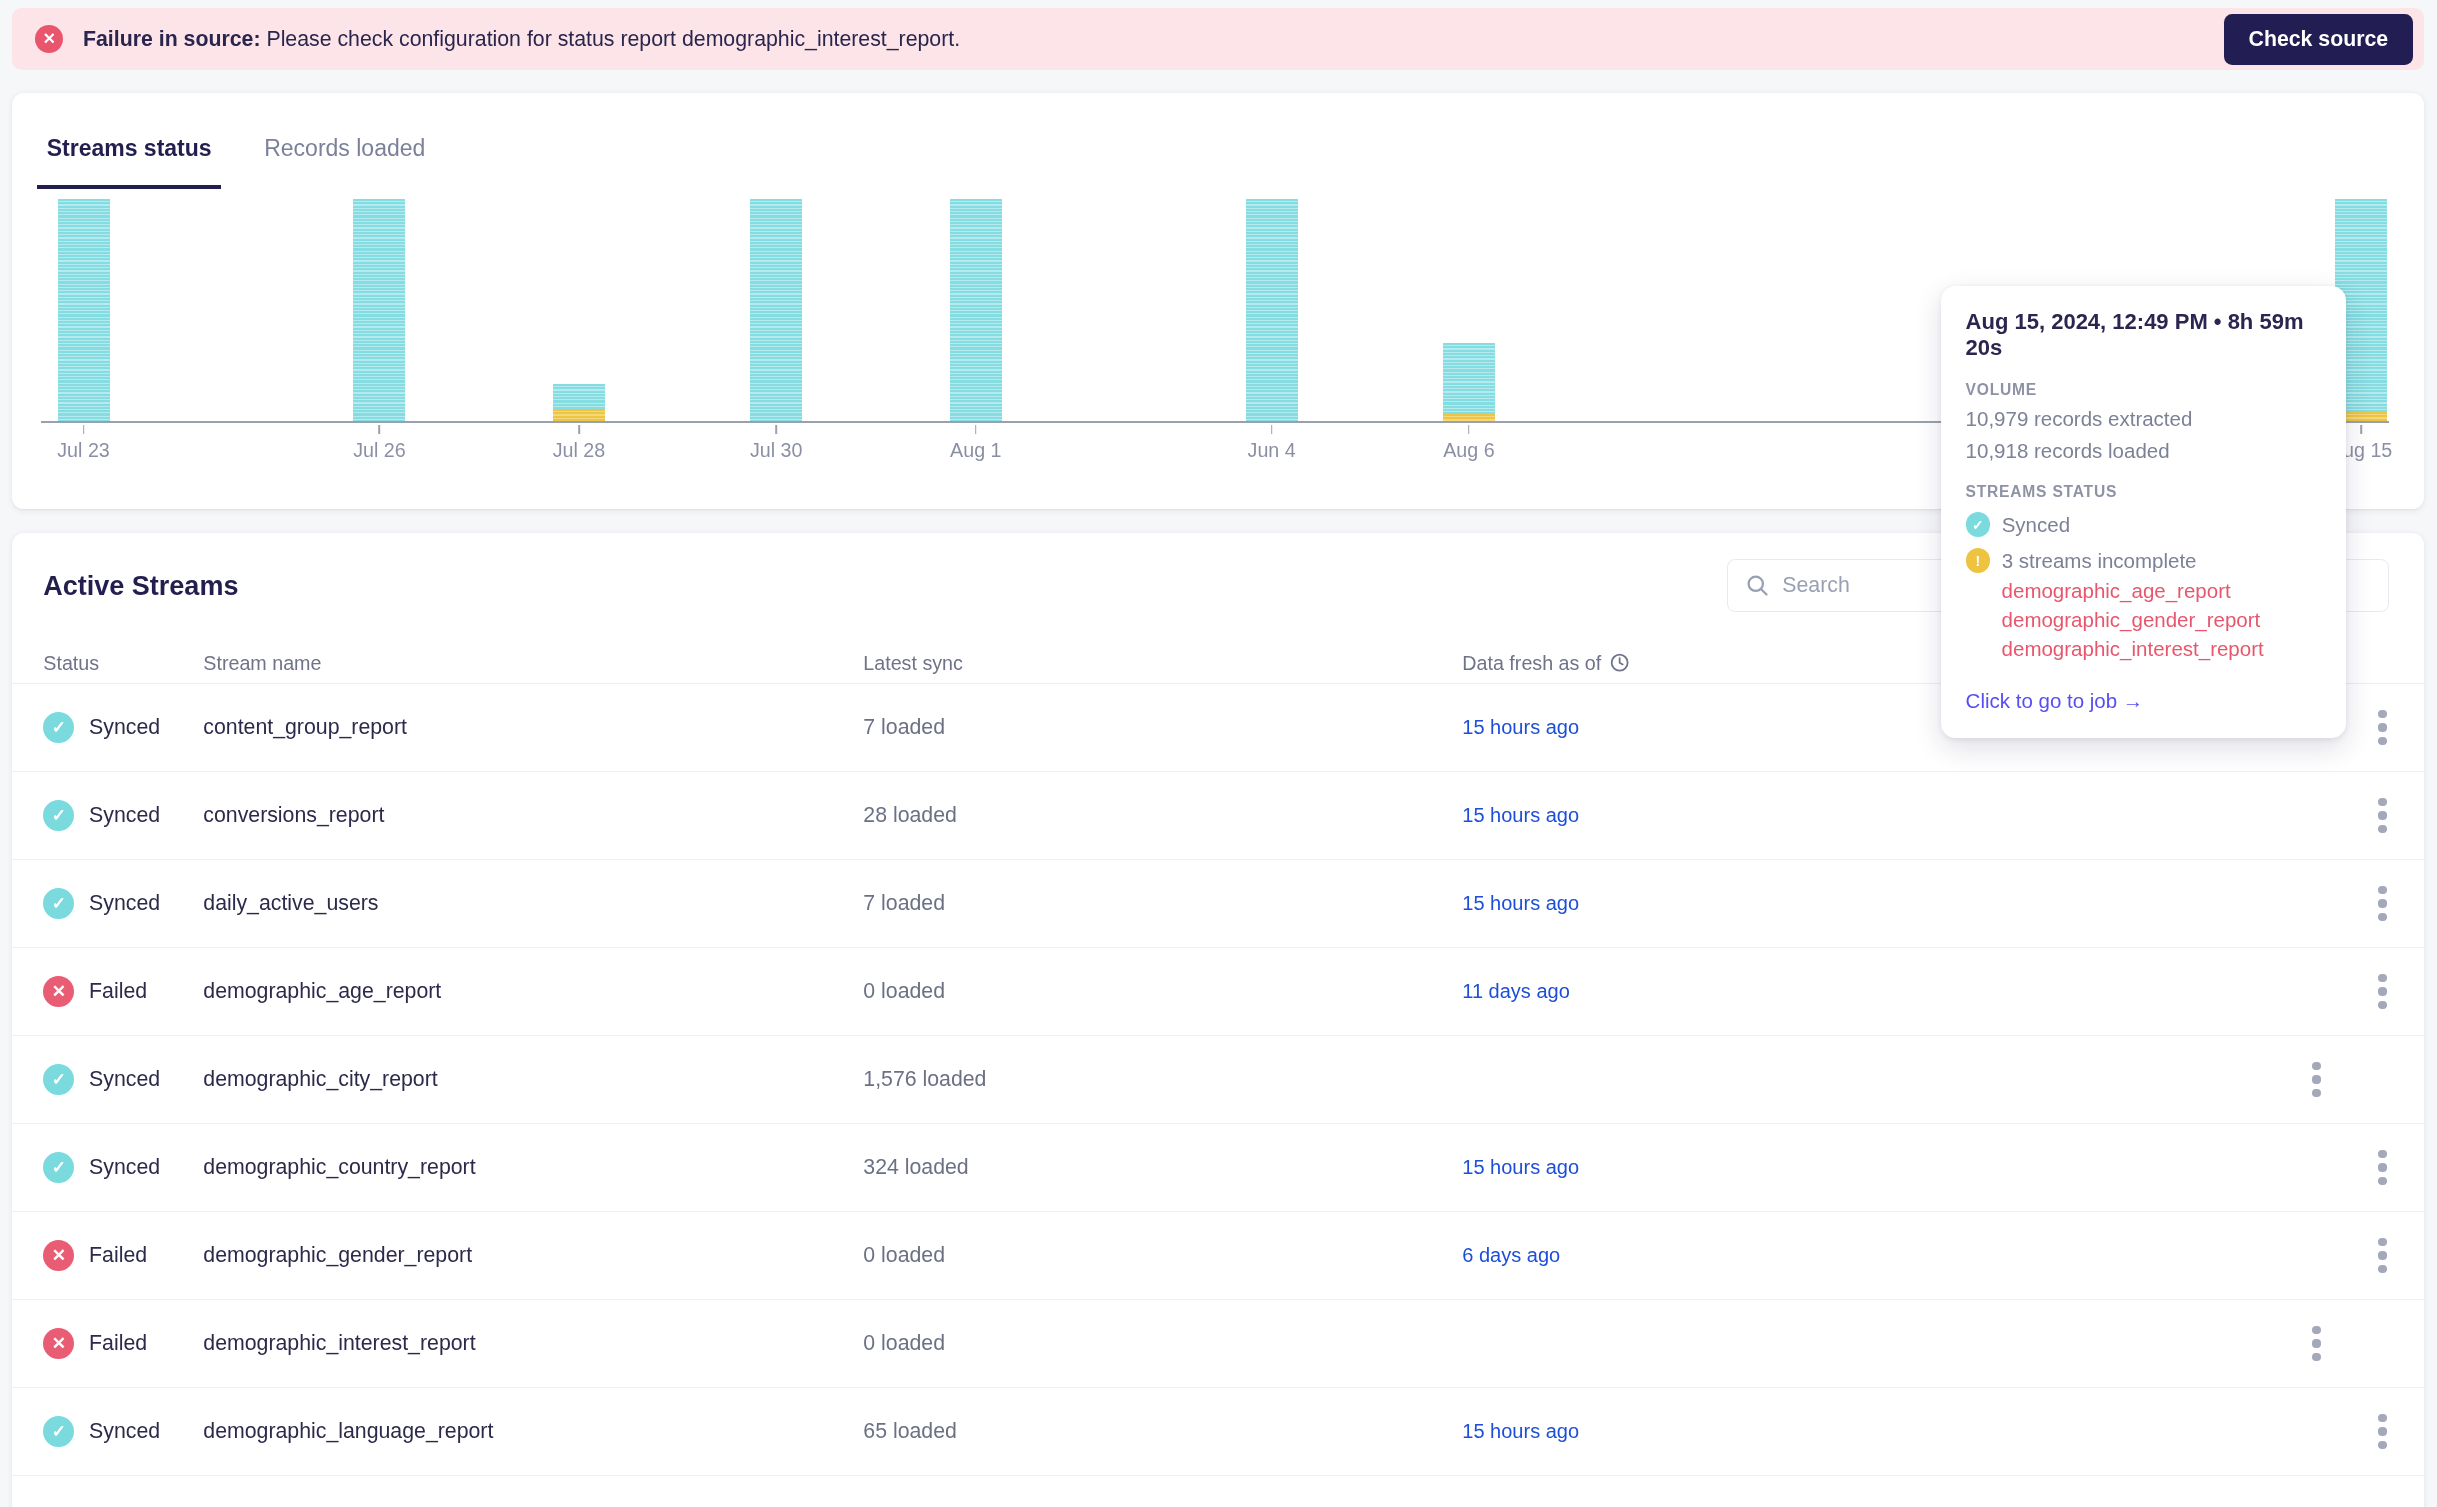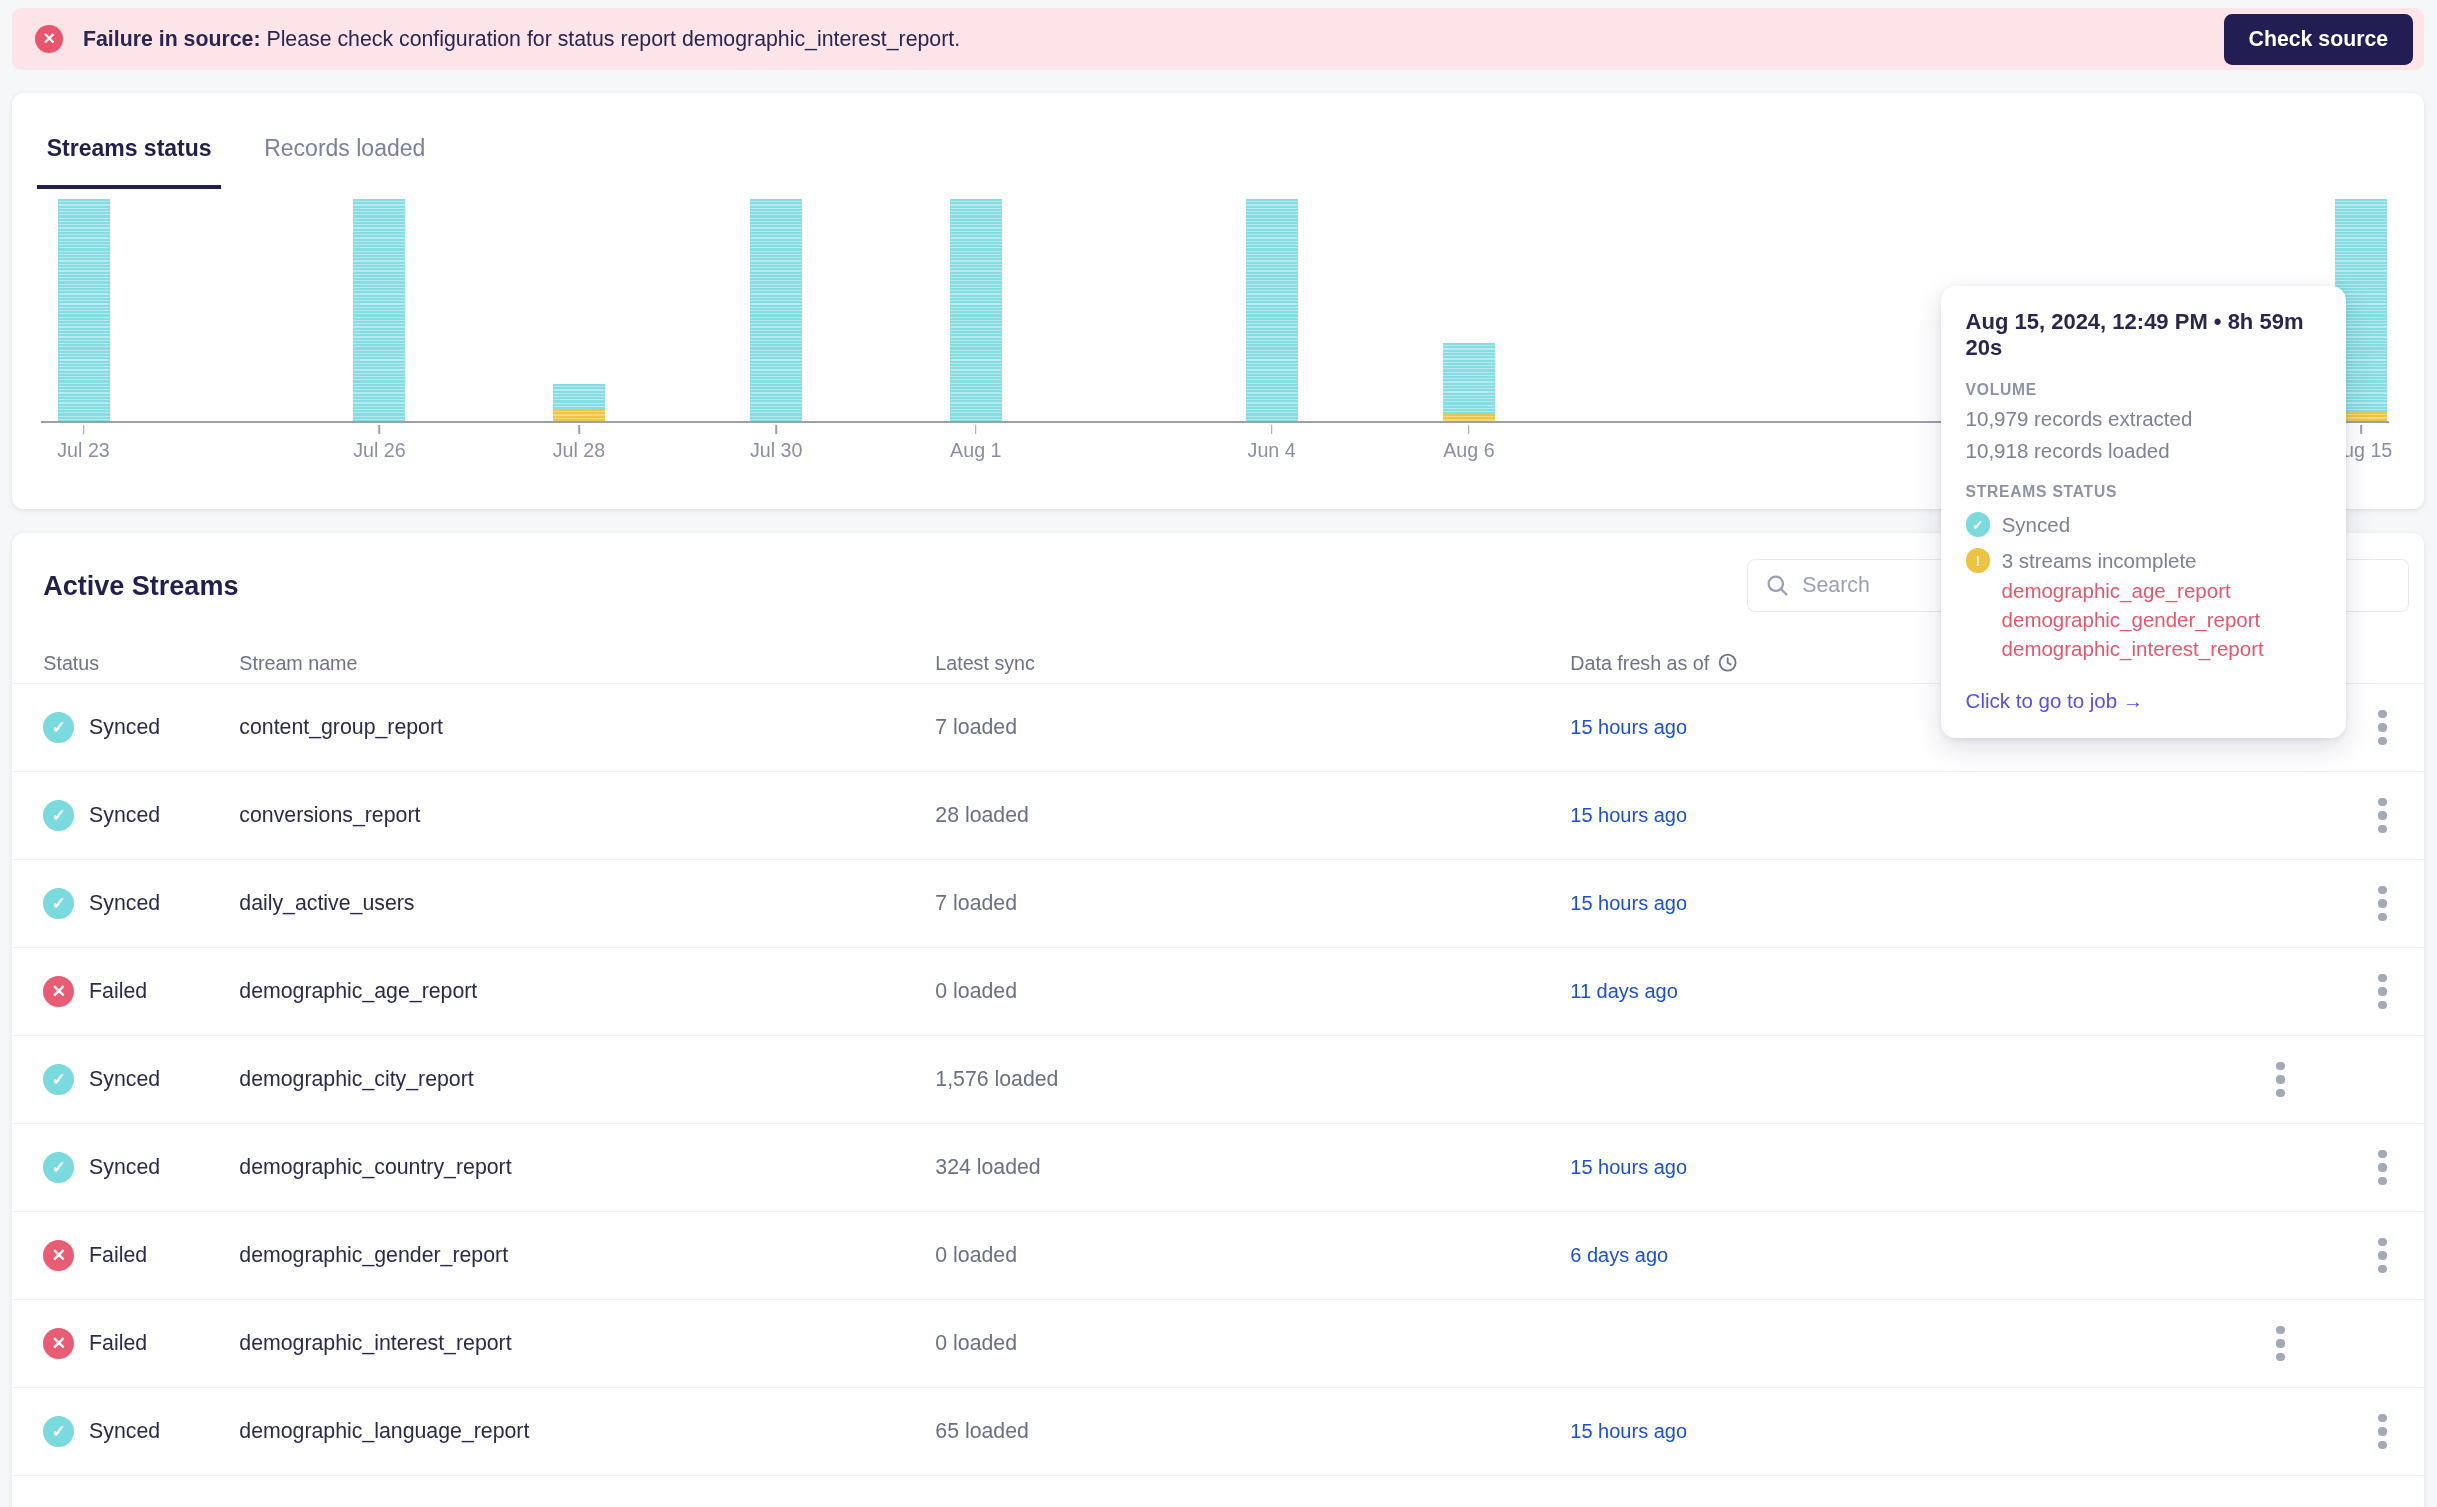--- a/index.html
+++ b/index.html
@@ -94,38 +94,37 @@
     font-size: 14px; font-weight: bold; flex: 0 0 auto;
   }
   .tt-ic.synced { background: #7adade; }
   .tt-ic.warn   { background: #eec33f; }
   .tt-streams { margin: 3.3px 0 0 36px; }
   .tt-stream-link { font-size: 20.5px; line-height: 29px; color: #e8566d; cursor: pointer; }
   .tt-job-link { margin-top: 26px; font-size: 20.5px; color: #584df2; cursor: pointer; display: inline-block; }
 
   
   .streams-card { left: 12.3px; top: 533px; width: 2412px; height: 1001px; }
-  .card-head { display: flex; justify-content: space-between; align-items: flex-start; padding: 26px 15px 0 31px; }
+  .card-head { display: flex; justify-content: space-between; align-items: flex-start; padding: 26px 35px 0 31px; }
   .card-title { font-size: 27px; font-weight: bold; color: #221e4e; margin-top: 11.5px; }
   .search-box {
     width: 662px; height: 53px; border: 1.6px solid #e7e9f0; border-radius: 8.2px;
     display: flex; align-items: center; padding: 0 16.4px; background: #fff;
   }
   .search-box input {
     border: none; outline: none; flex: 1; font-family: inherit;
     font-size: 21.3px; color: #3a3f58; margin-left: 13px; background: transparent;
   }
   .search-box input::placeholder { color: #9aa0b4; }
 
   .thead, .trow {
     display: grid;
     grid-template-columns: 160px 660px 599px 1fr 66px;
     align-items: center;
     padding: 0 29.5px 0 31px;
-    gap: 36px;
   }
   .thead {
     margin-top: 31px; height: 41px;
     font-size: 19.7px; color: #6e7389;
     border-bottom: 0.8px solid #eceef2;
   }
   .th { display: flex; align-items: center; gap: 8.2px; }
   .trow { height: 88px; border-bottom: 0.8px solid #f0f1f5; }
   .status-cell { display: flex; align-items: center; gap: 14.8px; }
   .status-ic {

